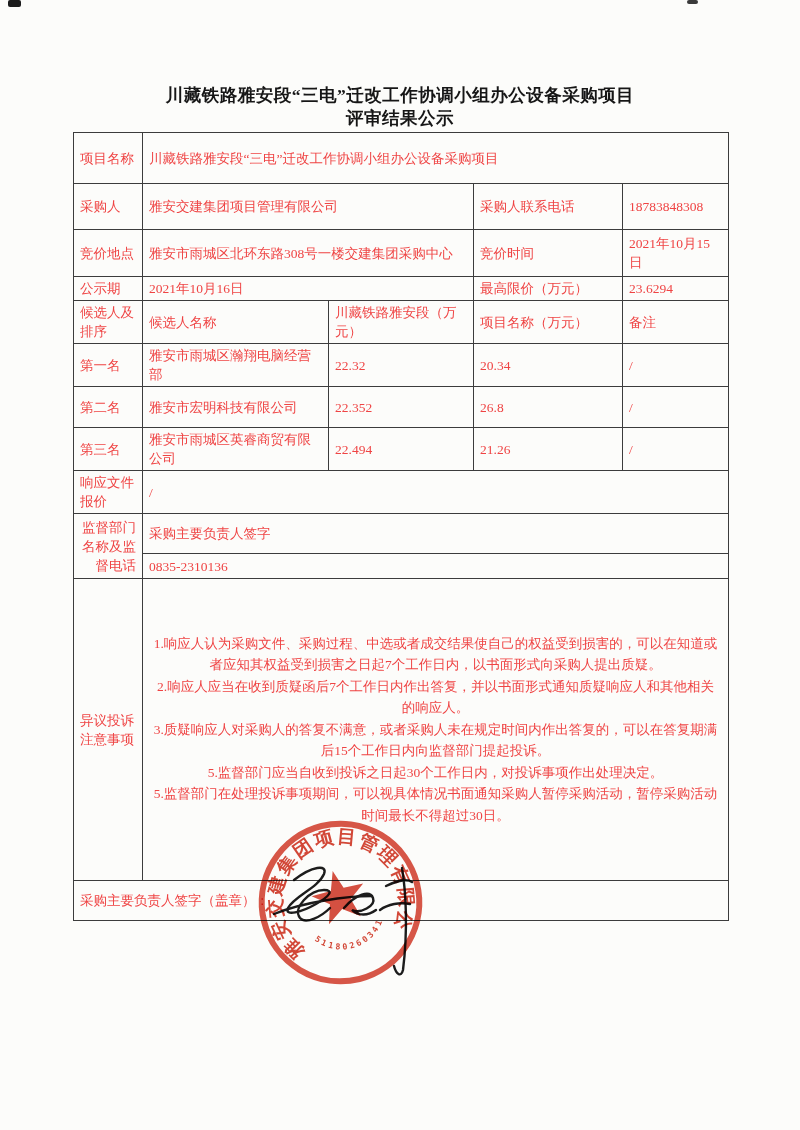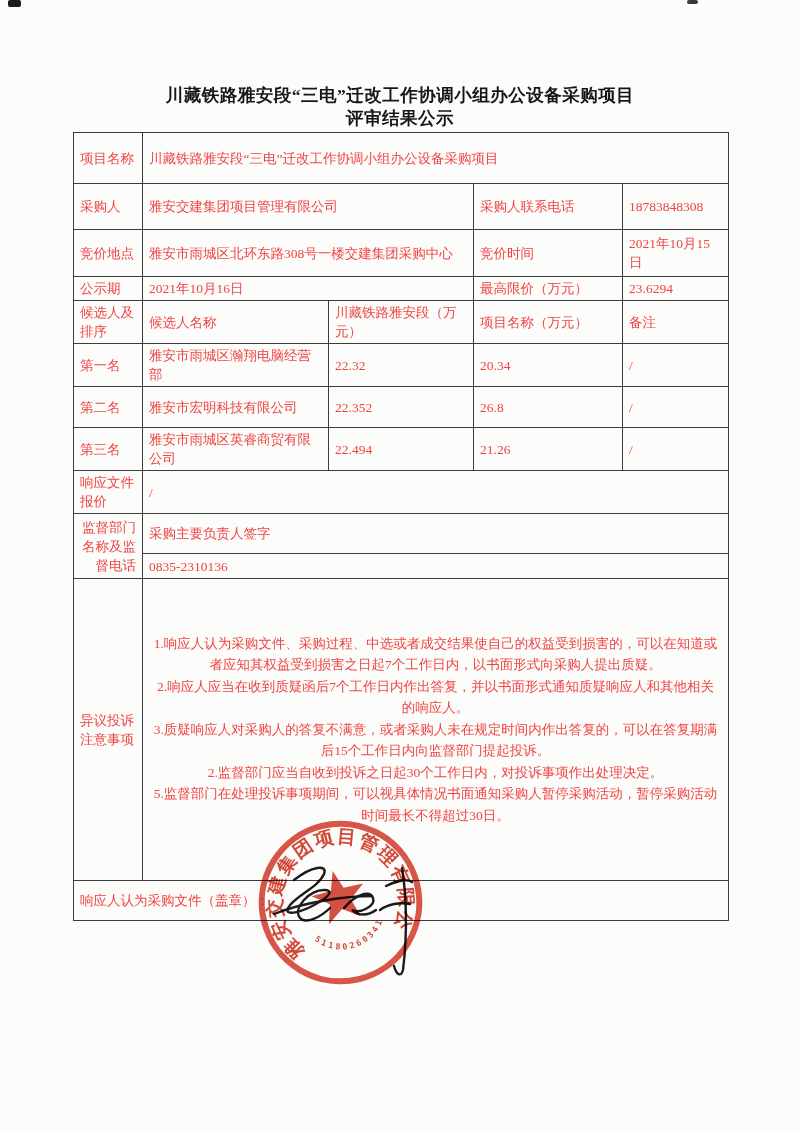--- a/index.html
+++ b/index.html
@@ -117,28 +117,28 @@
       <tr style="height:25px">
         <td class="ctr" colspan="4">0835-2310136</td>
       </tr>
       <tr style="height:302px">
         <td class="lab">异议投诉注意事项</td>
         <td colspan="4" style="padding:0 9px;">
           <div class="objection-text">
             <div>1.响应人认为采购文件、采购过程、中选或者成交结果使自己的权益受到损害的，可以在知道或者应知其权益受到损害之日起7个工作日内，以书面形式向采购人提出质疑。</div>
             <div>2.响应人应当在收到质疑函后7个工作日内作出答复，并以书面形式通知质疑响应人和其他相关的响应人。</div>
             <div>3.质疑响应人对采购人的答复不满意，或者采购人未在规定时间内作出答复的，可以在答复期满后15个工作日内向监督部门提起投诉。</div>
-            <div>2.监督部门应当自收到投诉之日起30个工作日内，对投诉事项作出处理决定。</div>
+            <div>5.监督部门应当自收到投诉之日起30个工作日内，对投诉事项作出处理决定。</div>
             <div>5.监督部门在处理投诉事项期间，可以视具体情况书面通知采购人暂停采购活动，暂停采购活动时间最长不得超过30日。</div>
           </div>
         </td>
       </tr>
       <tr style="height:40px">
         <td class="sig-cell" colspan="5">
-          <span>响应人认为采购文件（盖章）：</span>
+          <span>采购主要负责人签字（盖章）：</span>
         </td>
       </tr>
     </tbody>
   </table>
 
   <svg class="stamp" viewBox="0 0 200 200">
     <circle cx="100" cy="100" r="90" fill="none" stroke="#d23a28" stroke-width="7" opacity="0.92"></circle>
     <path id="stampTop" d="M 47.9,143.7 A 68,68 0 1 1 152.1,143.7" fill="none"></path>
     <path id="stampBottom" d="M 58.2,131.4 A 50,50 0 0 0 141.8,131.4" fill="none"></path>
     <text font-size="21.5" fill="#d23a28" font-weight="bold" font-family="Liberation Serif, DejaVu Serif, serif">

